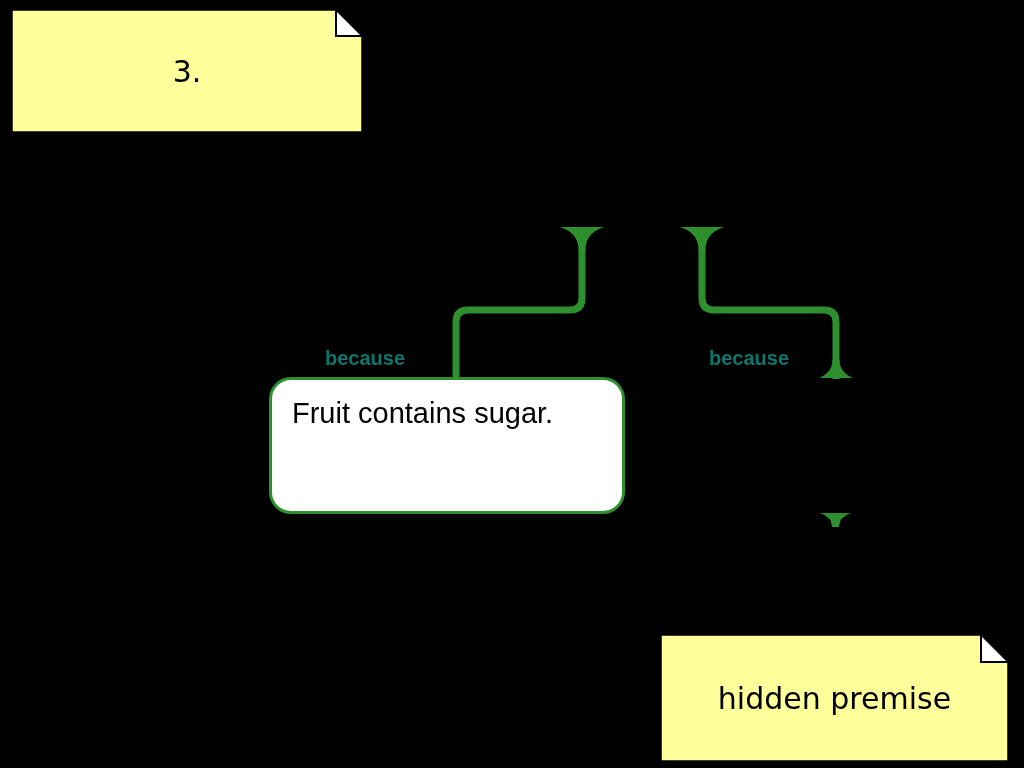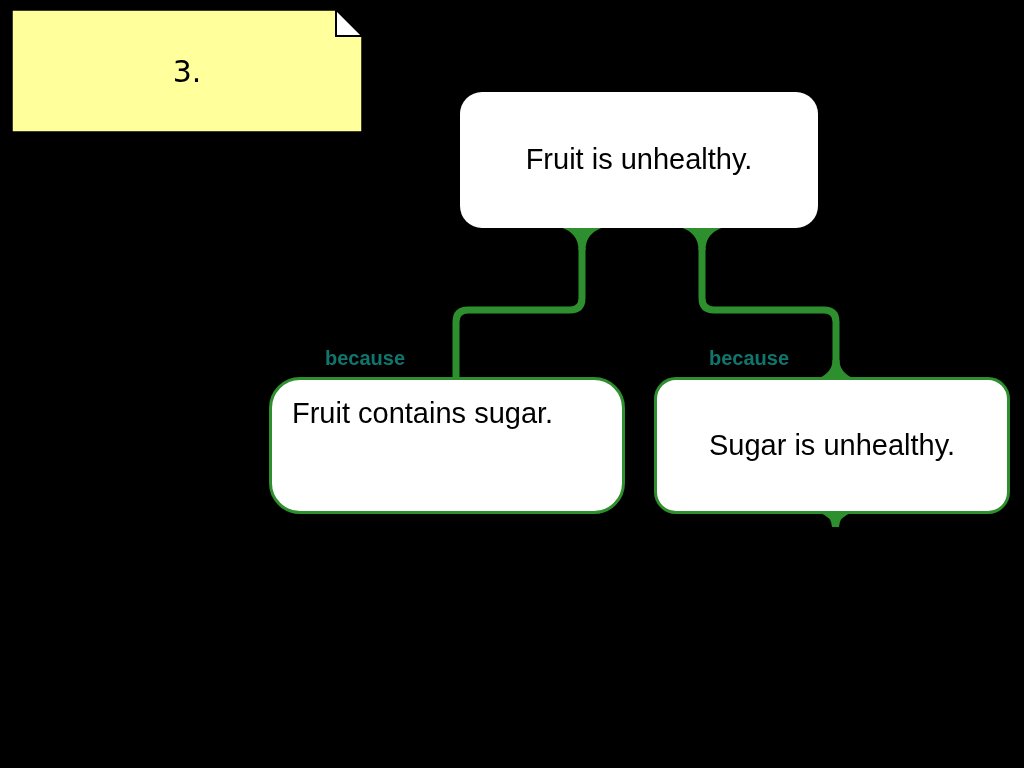--- a/index.html
+++ b/index.html
@@ -31,21 +31,20 @@
     align-items: center;
     justify-content: center;
     text-align: center;
   }
   .premise {
     border: 3px solid #2e8f2e;
   }
   .box-topleft {
     padding: 14px 20px;
     display: block;
-    border-radius: 31px;
   }
 
   
   .because {
     position: absolute;
     color: #0f766e;
     font-weight: bold;
     font-size: 20px;
     font-family: "Liberation Sans", sans-serif;
   }
@@ -94,37 +93,38 @@
     <path class="connector-funnel" d="M 560 227 Q 578.5 233 578.5 250 L 585.5 250 Q 585.5 233 604 227 Z"></path>
     <path class="connector-line" d="M 582 248 L 582 298 Q 582 310 570 310 L 468 310 Q 456 310 456 322 L 456 379"></path>
 
     <path class="connector-funnel" d="M 680 227 Q 698.5 233 698.5 250 L 705.5 250 Q 705.5 233 724 227 Z"></path>
     <path class="connector-line" d="M 702 248 L 702 298 Q 702 310 714 310 L 824 310 Q 836 310 836 322 L 836 379"></path>
     <path class="connector-funnel" d="M 832.5 360 Q 832.5 372 819 378 L 853 378 Q 839.5 372 839.5 360 Z"></path>
 
     <path class="connector-funnel" d="M 820 513 Q 832 517 832 527 L 839 527 Q 839 517 851 513 Z"></path>
   </svg>
 
-  <div class="box box-center" style="left:460px; top:92px; width:358px; height:136px;">
-    <span>Fruit is unhealthy.</span>
-  </div>
 
   <span class="because" style="left:325px; top:347px;">because</span>
   <span class="because" style="left:709px; top:347px;">because</span>
 
   <div class="box premise box-topleft" style="left:269px; top:377px; width:356px; height:137px;">
     <span>Fruit contains sugar.</span>
   </div>
 
-  <div class="box premise box-center" style="left:654px; top:377px; width:356px; height:137px;">
-    <span>Sugar is unhealthy.</span>
-  </div>
 
   <div class="note" style="left:10px; top:8px; width:354px; height:126px;">
     <svg width="354" height="126" viewBox="0 0 354 126" xmlns="http://www.w3.org/2000/svg">
       <path d="M 1.5 1.5 L 326 1.5 L 352.5 28 L 352.5 124.5 L 1.5 124.5 Z" fill="#ffff9b" stroke="#000000" stroke-width="2.5"></path>
       <path d="M 326 1.5 L 352.5 28 L 326 28 Z" fill="#ffffff" stroke="#000000" stroke-width="2"></path>
     </svg>
     <div class="note-text">3.</div>
   </div>
 
+  <div class="note" style="left:659px; top:633px; width:351px; height:130px;">
+    <svg width="351" height="130" viewBox="0 0 351 130" xmlns="http://www.w3.org/2000/svg">
+      <path d="M 1.5 1.5 L 322 1.5 L 349.5 29 L 349.5 128.5 L 1.5 128.5 Z" fill="#ffff9b" stroke="#000000" stroke-width="2.5"></path>
+      <path d="M 322 1.5 L 349.5 29 L 322 29 Z" fill="#ffffff" stroke="#000000" stroke-width="2"></path>
+    </svg>
+    <div class="note-text">hidden premise</div>
+  </div>
 
 </div>
 
 </body></html>

